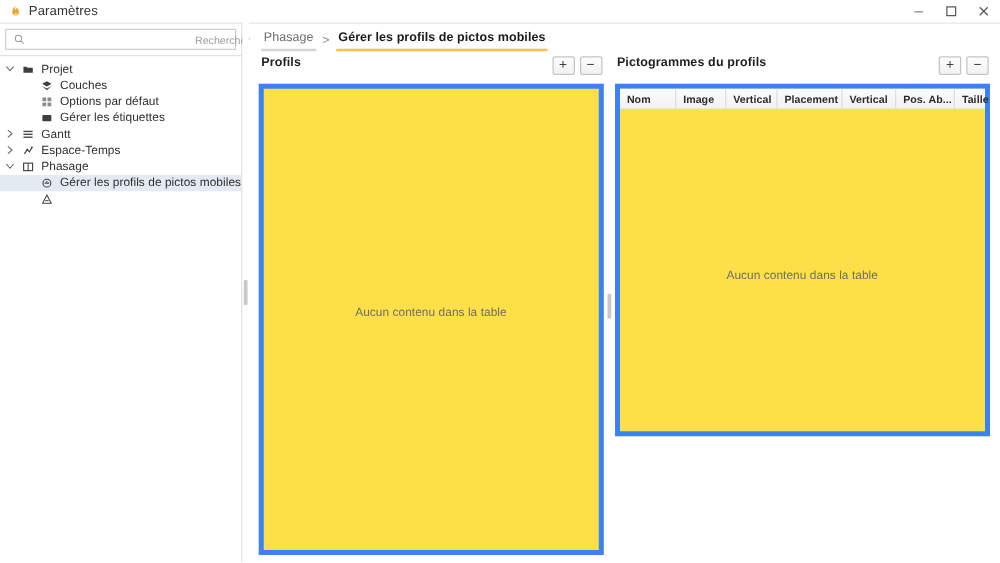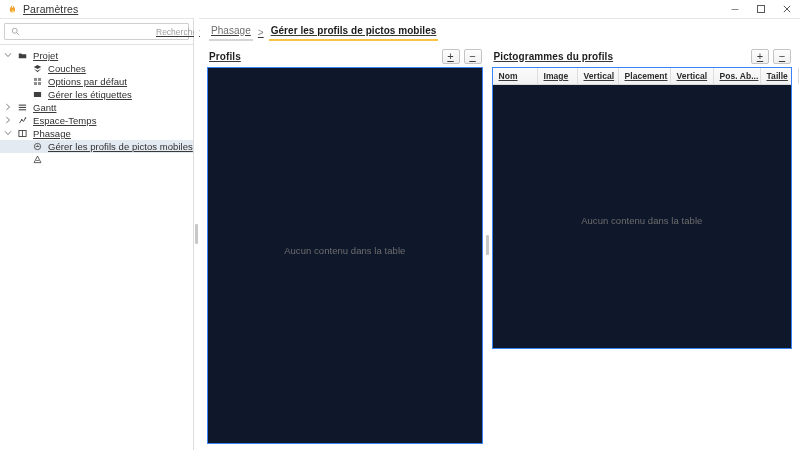--- a/index.html
+++ b/index.html
@@ -16,21 +16,20 @@
   }
 
   
   .window {
     position: relative;
     width: 800px;
     height: 450px;
     background: #ffffff;
     display: flex;
     flex-direction: column;
-    text-decoration: underline;
   }
 
   .titlebar {
     height: 18px;
     min-height: 18px;
     background: #ffffff;
     display: flex;
     align-items: center;
     padding-left: 6px;
     position: relative;
@@ -263,21 +262,20 @@
     min-height: 0;
   }
 
   .pane-left { flex: 1 1 285px; padding: 4px 2px 4px 8px; }
   .pane-right { flex: 1 1 310px; padding: 4px 8px 4px 2px; }
 
   .pane-head {
     height: 22px;
     min-height: 22px;
     display: flex;
-    align-items: center;
     justify-content: space-between;
     padding: 0 1px 0 2px;
   }
 
   .pane-title {
     font-size: 10px;
     font-weight: bold;
     color: #1f1f1f;
     letter-spacing: 0.1px;
   }
@@ -294,22 +292,22 @@
     align-items: center;
     justify-content: center;
     color: #3c3c3c;
     font-size: 11px;
     line-height: 1;
     cursor: default;
   }
 
   .table-frame {
     flex: 1;
-    border: 1px solid #3b82f6;
-    background: #0f172a;
+    border: 4px solid #3b82f6;
+    background: #fde047;
     display: flex;
     flex-direction: column;
     min-height: 0;
     position: relative;
   }
 
   .table-head {
     height: 17px;
     min-height: 17px;
     display: flex;

